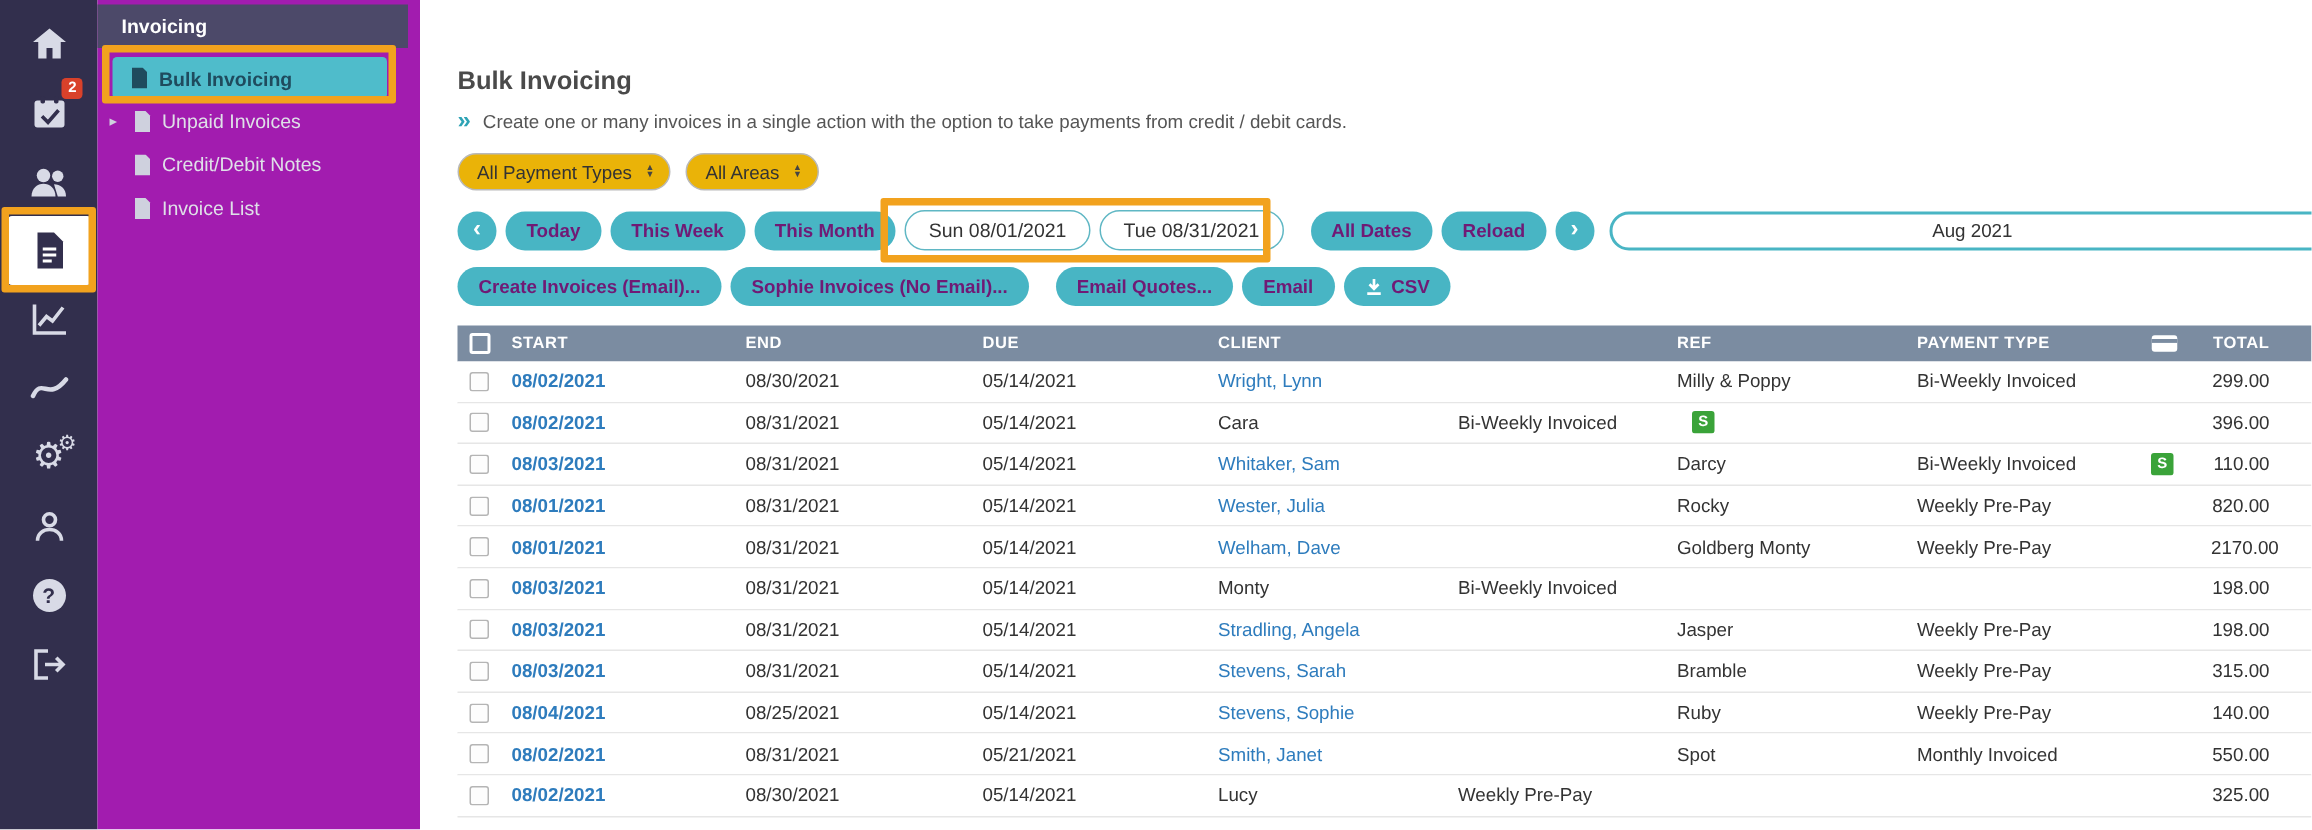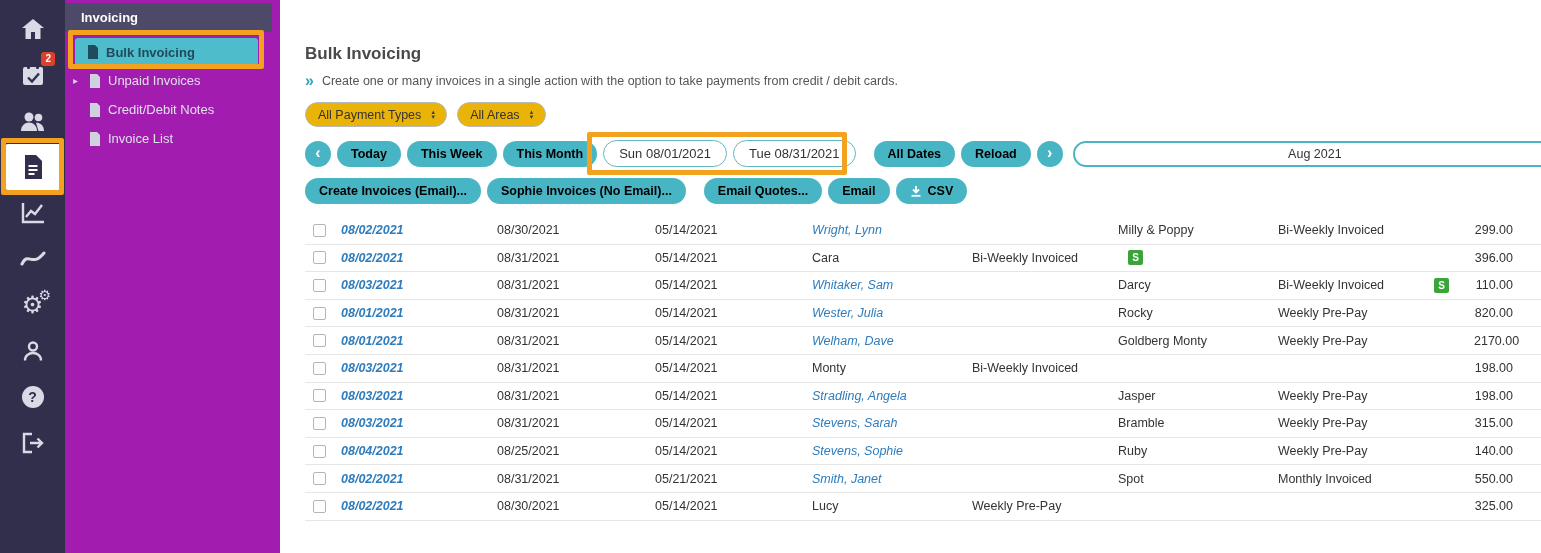--- a/index.html
+++ b/index.html
@@ -28,21 +28,21 @@
   
   .main { flex:1; padding-left:25px; position:relative; }
   .page-title { margin-top:44px; font-size:17px; font-weight:bold; color:#4a4a4a; }
   .subtitle { margin-top:9px; font-size:12.5px; color:#555; display:flex; align-items:center; gap:8px; }
   .chevrons { color:#2EA3B5; font-size:16px; font-weight:bold; line-height:1; }
   .filters { margin-top:13px; display:flex; gap:10px; }
   .select { border:1px solid #b9b9b9; border-radius:14px; background:#eab308; padding:4px 10px 4px 12px; font-size:12.5px; color:#333; display:flex; align-items:center; gap:9px; cursor:pointer; height:25px; }
   .updown { display:flex; flex-direction:column; line-height:5px; font-size:6px; color:#444; }
 
   .toolbar { margin-top:13px; display:flex; align-items:center; gap:6px; width:100%; }
-  .btn { background:#48B5C4; color:#000000; border:none; border-radius:14px; padding:0 14px; height:26px; font-size:12.5px; font-weight:bold; font-family:inherit; cursor:pointer; display:flex; align-items:center; gap:6px; white-space:nowrap; }
+  .btn { background:#48B5C4; color:#701a75; border:none; border-radius:14px; padding:0 14px; height:26px; font-size:12.5px; font-weight:bold; font-family:inherit; cursor:pointer; display:flex; align-items:center; gap:6px; white-space:nowrap; }
   .circle-btn { width:26px; height:26px; flex:none; border-radius:50%; background:#48B5C4; border:none; color:#fff; font-size:16px; font-weight:bold; font-family:inherit; cursor:pointer; display:flex; align-items:center; justify-content:center; padding-bottom:2px; }
   .date-field { background:#fff; border:1.5px solid #5FB7C4; border-radius:14px; height:27px; padding:0 15px; font-size:13px; color:#333; font-family:inherit; cursor:pointer; white-space:nowrap; }
   .gap-left { margin-left:12px; }
   .month-pill { flex:1; margin-left:4px; margin-right:-16px; height:26px; border:2px solid #49B5C4; border-radius:16px; display:flex; align-items:center; justify-content:center; font-size:12.5px; color:#333; }
   .actions { margin-top:11px; }
 
   
   .table { margin-top:13px; width:1236px; }
   .thead { background:#7B8CA1; color:#fff; height:24px; display:flex; align-items:center; font-size:11px; font-weight:bold; letter-spacing:.4px; }
   .trow { height:27.6px; display:flex; align-items:center; border-bottom:1px solid #e6e6e6; font-size:12.5px; color:#333; background:#fff; }
@@ -51,21 +51,21 @@
   .c-start { width:156px; }
   .c-end { width:158px; }
   .c-due { width:157px; }
   .c-client { width:306px; }
   .c-ref { width:160px; }
   .c-pay { width:150px; }
   .c-icon { width:46px; display:flex; align-items:center; padding-left:6px; }
   .c-total { flex:1; text-align:right; padding-right:28px; }
   .hd-cb { width:14px; height:14px; border:2px solid #fff; border-radius:2px; background:transparent; cursor:pointer; }
   .cbx { width:13px; height:13px; border:1px solid #b5b5b5; border-radius:2px; background:#fdfdfd; cursor:pointer; display:inline-block; }
-  .link { color:#2E7CBD; text-decoration:none; cursor:pointer;font-style:italic; }
+  .link { color:#2E7CBD; text-decoration:none; cursor:pointer; }
   .strong { font-weight:bold; }
   .badge-s { width:15px; height:15px; background:#3AA339; color:#fff; border-radius:2px; font-size:10px; font-weight:bold; display:flex; align-items:center; justify-content:center; }
 
   
   .ann { position:absolute; border:5px solid #F2A21E; border-radius:2px; z-index:50; pointer-events:none; }
   .ann-icon { left:1px; top:138px; width:63px; height:57px; }
   .ann-sidebar { left:68px; top:30px; width:196px; height:39px; }
   .ann-dates { left:587px; top:132px; width:260px; height:43px; }
 </style>
 </head>
@@ -221,20 +221,38 @@
       <button class="btn">
         <svg width="12" height="12" viewBox="0 0 12 12">
             <path d="M6 1 v6 M3 4.5 L6 7.5 L9 4.5" stroke="#fff" stroke-width="1.8" fill="none"></path>
             <path d="M1.5 10.8 h9" stroke="#fff" stroke-width="1.8"></path>
           </svg>
         <span>CSV</span>
       </button>
     </div>
 
     <div class="table">
+      <div class="thead">
+        <div class="cell c-cb">
+            <span class="hd-cb"></span>
+          </div>
+        <div class="cell c-start">START</div>
+        <div class="cell c-end">END</div>
+        <div class="cell c-due">DUE</div>
+        <div class="cell c-client">CLIENT</div>
+        <div class="cell c-ref">REF</div>
+        <div class="cell c-pay">PAYMENT TYPE</div>
+        <div class="cell c-icon">
+          <svg width="18" height="12" viewBox="0 0 18 12">
+              <rect x="0.5" y="0.5" width="17" height="11" rx="2" fill="#fff"></rect>
+              <rect x="0.5" y="3" width="17" height="2.6" fill="#7B8CA1"></rect>
+            </svg>
+        </div>
+        <div class="cell c-total">TOTAL</div>
+      </div>
       <div id="tbody">
           <div class="trow">
             <div class="cell c-cb">
               <span class="cbx"></span>
             </div>
             <div class="cell c-start"><a class="link strong">08/02/2021</a></div>
             <div class="cell c-end">08/30/2021</div>
             <div class="cell c-due">05/14/2021</div>
             <div class="cell c-client"><a class="link">Wright, Lynn</a></div>
             <div class="cell c-ref">Milly &amp; Poppy</div>

